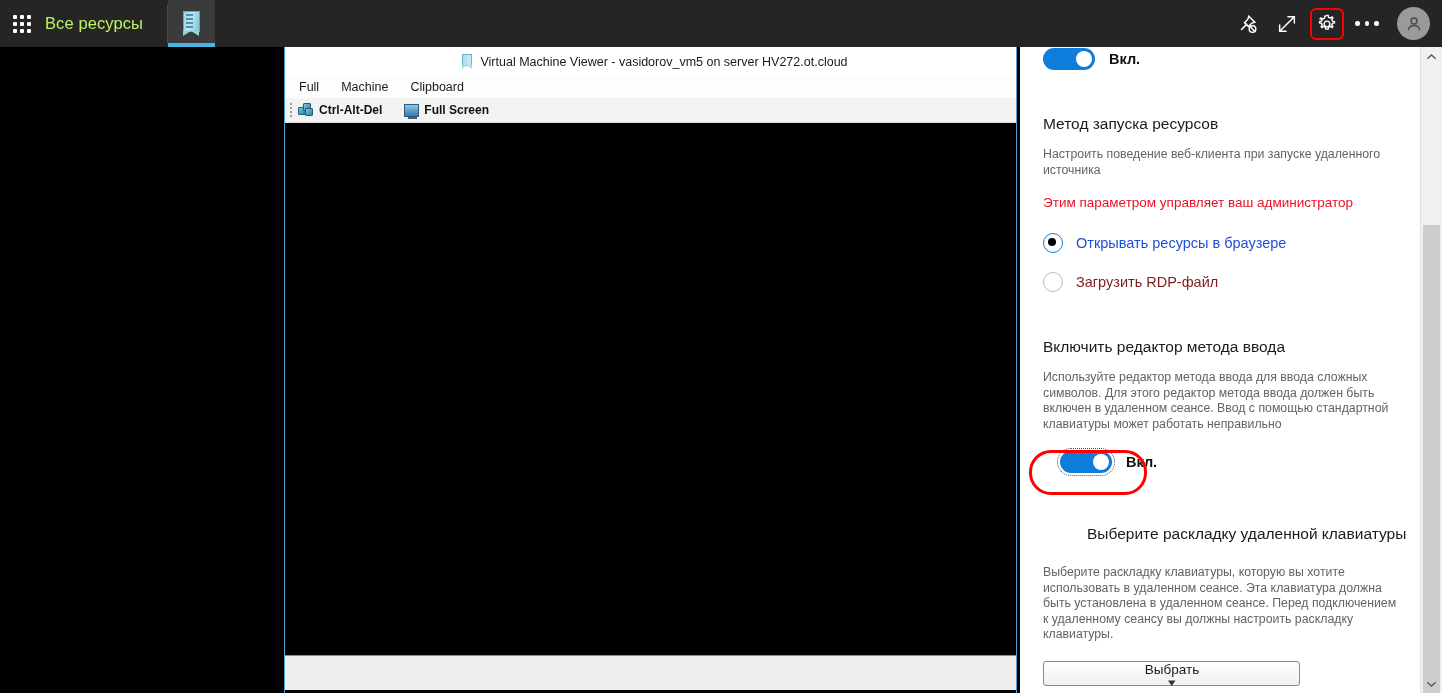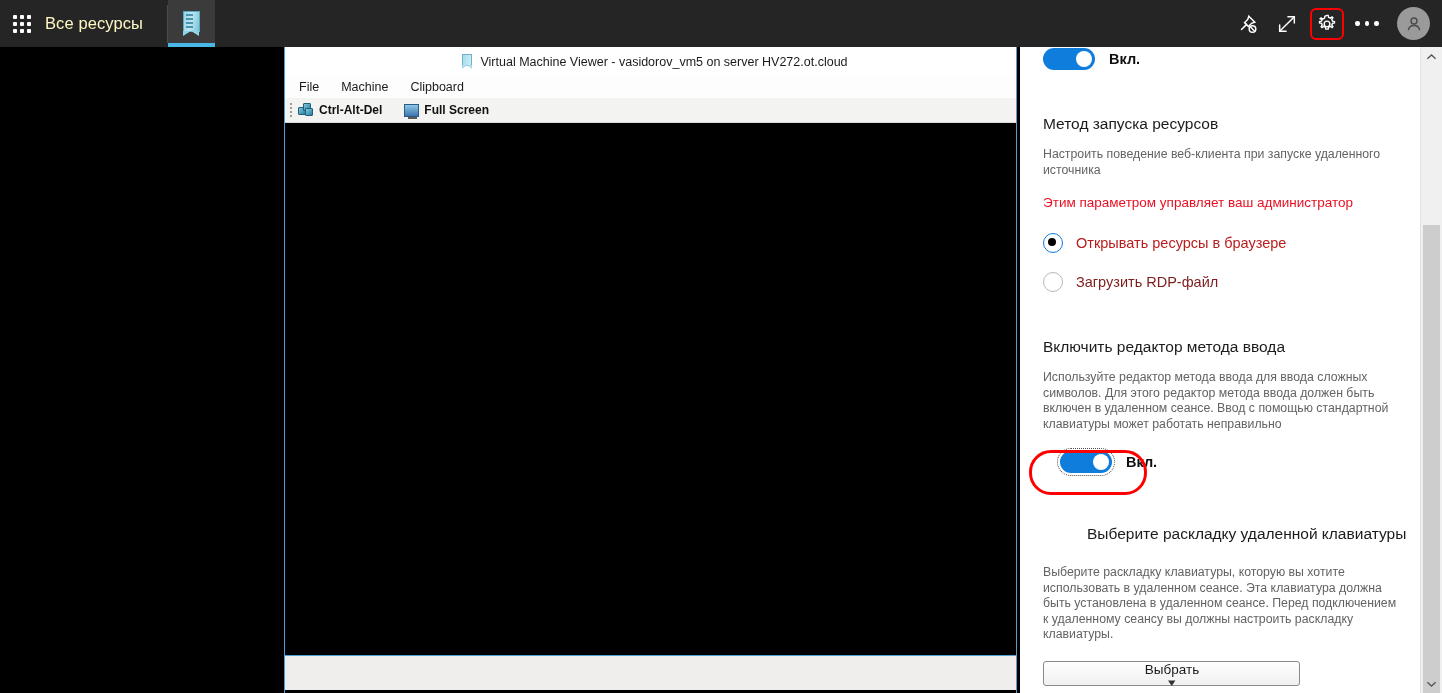--- a/index.html
+++ b/index.html
@@ -35,21 +35,21 @@
     align-content: center;
     justify-content: center;
   }
   .waffle i {
     display: block;
     width: 4px; height: 4px;
     background: #fff;
     border-radius: 1px;
   }
   .allres-label {
-    color: #fef9c3;
+    color: #bef264;
     font-size: 16.5px;
     margin-left: 14px;
     letter-spacing: .1px;
   }
   .topdivider {
     width: 1px; height: 38px;
     background: #4a4a4b;
     margin-left: 24px;
   }
   .vmtab {
@@ -338,21 +338,21 @@
     left: 4px; top: 4px;
     width: 8px; height: 8px;
     border-radius: 50%;
     background: #000000;
   }
   .radio.disabled {
     border-color: #b9b9b9;
   }
   .radio-label {
     font-size: 14.5px;
-    color: #b91c1c;
+    color: #1d4ed8;
   }
   .radio-label.disabled {
     color: #7f1d1d;
   }
   .select-box {
     width: 257px; height: 25px;
     border: 1px solid #8a8a8a;
     border-radius: 3px;
     background: linear-gradient(#ffffff, #f0f0f0);
     box-sizing: border-box;
@@ -484,21 +484,21 @@
 <div class="vmwin">
   <div class="vm-titlebar">
     <div class="vm-title-ico">
       <div class="b"></div>
         <div class="t"></div>
     </div>
     <span class="vm-title-text">Virtual Machine Viewer - vasidorov_vm5 on server HV272.ot.cloud</span>
   </div>
 
   <div class="vm-menubar">
-    <span class="vm-menu-item">File</span>
+    <span class="vm-menu-item">Full</span>
     <span class="vm-menu-item">Machine</span>
     <span class="vm-menu-item">Clipboard</span>
   </div>
 
   <div class="vm-toolbar">
     <div class="grip">
         <i></i>
         <i></i>
         <i></i>
         <i></i>

